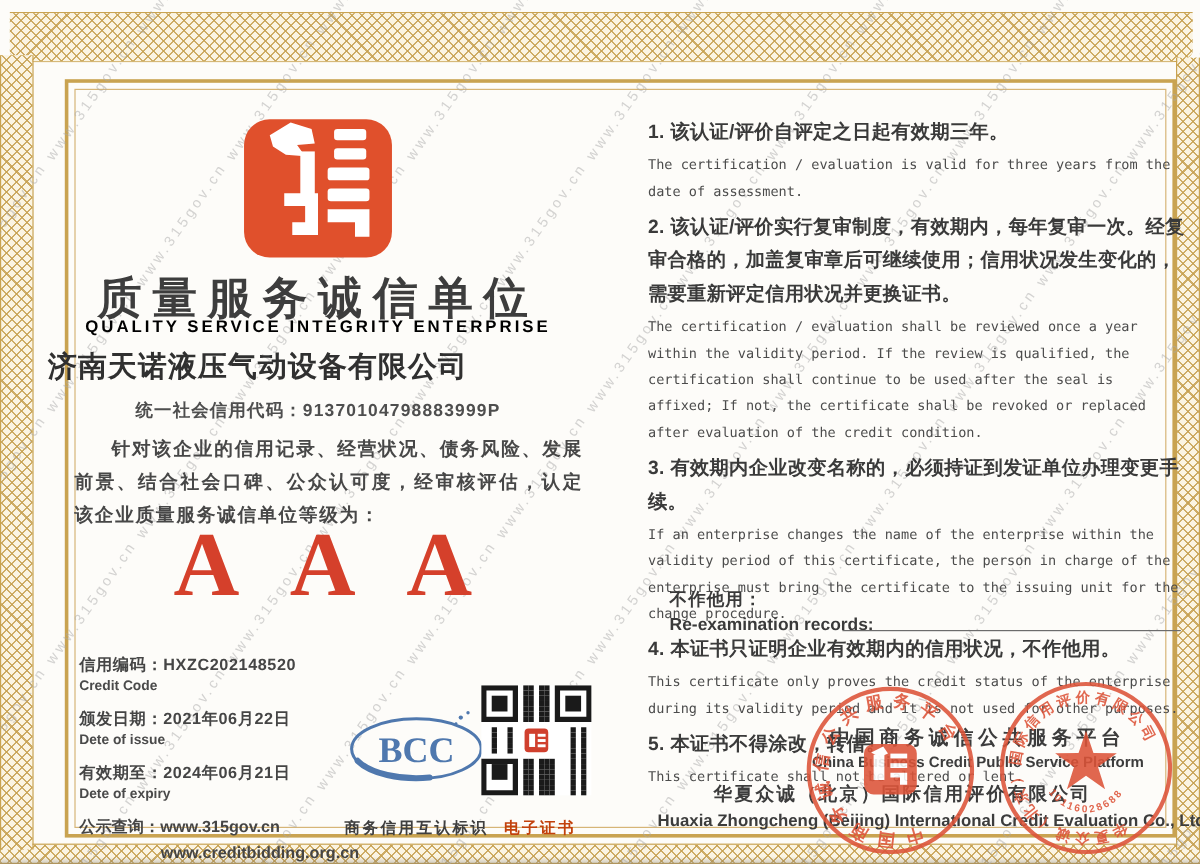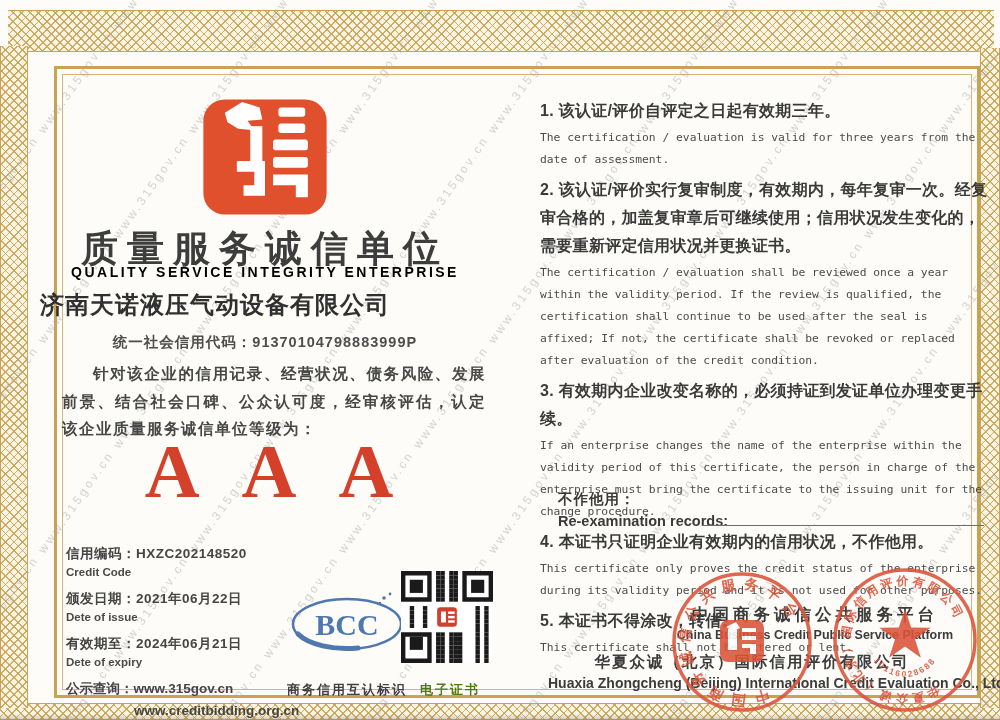--- a/index.html
+++ b/index.html
@@ -54,21 +54,21 @@
   .info-row{margin-bottom:9px;}
   .info-main{font-size:13.5px;font-weight:700;color:#454545;letter-spacing:.5px;white-space:nowrap;}
   .info-sub{font-size:11.5px;font-weight:700;color:#4a4a4a;margin-top:3px;margin-bottom:12px;}
   .query-row{font-size:13.5px;font-weight:700;color:#454545;white-space:nowrap;}
   .query-url2{font-size:13.5px;font-weight:700;color:#454545;margin-left:68px;margin-top:5px;text-align:center;}
   .bcc-wrap{position:absolute;left:288px;top:586px;width:118px;height:76px;}
   .bcc-label{position:absolute;left:272px;top:681px;width:150px;text-align:center;
       font-size:13px;font-weight:700;letter-spacing:2px;color:#3f3f3f;white-space:nowrap;}
   .qr-wrap{position:absolute;left:401px;top:571px;width:92px;height:92px;}
   .qr-label{position:absolute;left:405px;top:681px;width:90px;text-align:center;
-      font-size:13px;font-weight:700;letter-spacing:2px;color:#4d7c0f;white-space:nowrap;}
+      font-size:13px;font-weight:700;letter-spacing:2px;color:#c2410c;white-space:nowrap;}
 
   
   .notes-col{position:absolute;left:540px;top:92px;width:448px;}
   .notes-heading-cn{font-size:13.5px;font-weight:700;color:#333;margin:0 0 4px 0;}
   .notes-heading-en{font-size:13px;font-weight:700;color:#333;margin:0 0 6px 0;}
   .note-cn{font-size:16px;font-weight:700;color:#3a3a3a;line-height:1.75;margin:5px 0 2px 0;letter-spacing:.3px;}
   .note-en{font-family:"DejaVu Sans Mono",monospace;font-size:11.3px;color:#4c4c4c;line-height:1.95;margin:0 0 3px 0;}
   .review-block{position:absolute;left:558px;top:490px;}
   .review-cn{font-size:14.5px;font-weight:700;color:#3a3a3a;letter-spacing:1px;}
   .review-en{font-size:14.5px;font-weight:700;color:#3a3a3a;margin-top:4px;}

